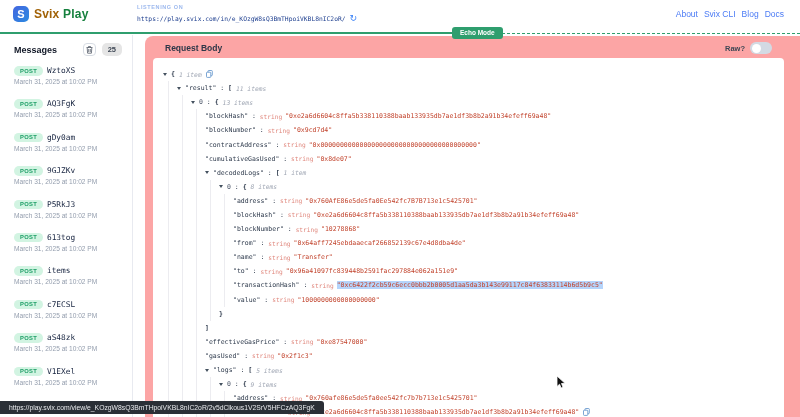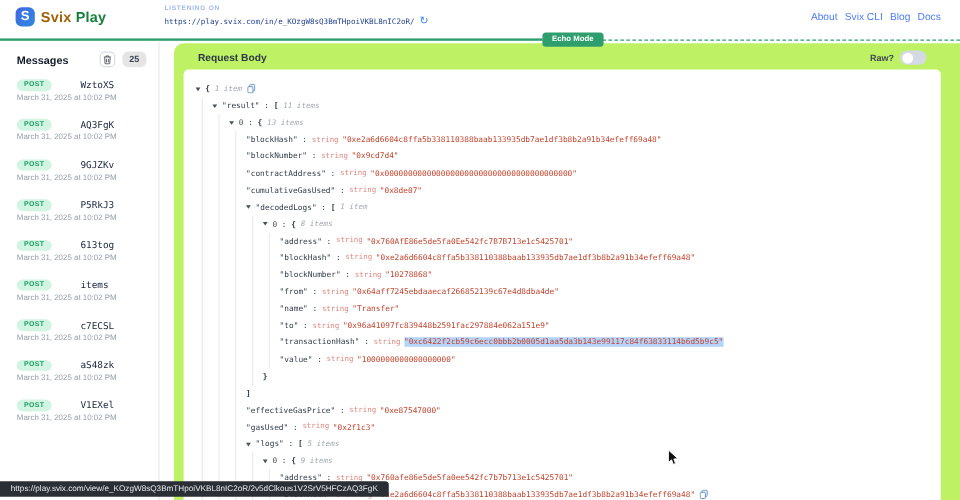--- a/index.html
+++ b/index.html
@@ -30,29 +30,29 @@
   
   .sidebar { position:absolute; left:0; top:35px; width:133px; height:382px; background:#fff;
     border-right:1px solid #e8eaf0; }
   .sb-head { display:flex; align-items:center; padding:8px 10px 6px 14px; }
   .sb-title { font-size:9px; font-weight:bold; color:#111827; flex:1; }
   .trash-btn { width:13px; height:13px; border:1px solid #d7dce3; border-radius:4px; background:#fff;
     display:flex; align-items:center; justify-content:center; margin-right:6px; }
   .count-badge { background:#e5e5e5; color:#3d4654; font-size:7.5px; font-weight:bold;
     padding:2px 6px; border-radius:5px; }
   .msg-item { padding:4px 14px 0; height:33.4px; cursor:pointer; }
-  .msg-line1 { display:flex; align-items:center; gap:24px; }
+  .msg-line1 { display:flex; align-items:flex-start; gap:4px; }
   .post-pill { background:#d2f4e2; color:#1d9e66; font-size:5.8px; font-weight:bold;
     padding:1.5px 6px 2px; border-radius:6px; letter-spacing:.3px; }
   .msg-id { font-family:"DejaVu Sans Mono", monospace; font-size:7.8px; color:#16233f; }
   .msg-ts { font-size:6.6px; color:#939dad; margin-top:2.5px; }
 
   
   .main-panel { position:absolute; left:145px; top:36px; width:655px; height:381px;
-    background:#bef264; border-radius:8px 0 0 0; }
+    background:#fca5a5; border-radius:8px 0 0 0; }
   .panel-title { position:absolute; left:20px; top:7px; font-size:8.5px; font-weight:bold; color:#2d3748; }
   .raw-wrap { position:absolute; right:28px; top:6px; display:flex; align-items:center; gap:5px; }
   .raw-label { font-size:7.5px; font-weight:bold; color:#3d4654; }
   .toggle { width:22px; height:12px; border-radius:6px; background:#d3dae3; position:relative; }
   .toggle .knob { position:absolute; left:1.5px; top:1.5px; width:9px; height:9px; border-radius:50%; background:#fff; }
 
   .json-card { position:absolute; left:8px; top:22px; width:631px; height:500px; background:#fff;
     border-radius:4px; overflow:hidden; }
   .jtree { padding:9px 10px; font-family:"DejaVu Sans Mono", monospace; font-size:6.5px; color:#2f3b4d; }
   .jrow { height:14.1px; display:flex; align-items:center; white-space:pre; }
@@ -118,20 +118,27 @@
         <div class="msg-line1">
           <span class="post-pill">POST</span>
           <span class="msg-id">WztoXS</span>
         </div>
         <div class="msg-ts">March 31, 2025 at 10:02 PM</div>
       </div>
       <div class="msg-item">
         <div class="msg-line1">
           <span class="post-pill">POST</span>
           <span class="msg-id">AQ3FgK</span>
+        </div>
+        <div class="msg-ts">March 31, 2025 at 10:02 PM</div>
+      </div>
+      <div class="msg-item">
+        <div class="msg-line1">
+          <span class="post-pill">POST</span>
+          <span class="msg-id">gDy0am</span>
         </div>
         <div class="msg-ts">March 31, 2025 at 10:02 PM</div>
       </div>
       <div class="msg-item">
         <div class="msg-line1">
           <span class="post-pill">POST</span>
           <span class="msg-id">9GJZKv</span>
         </div>
         <div class="msg-ts">March 31, 2025 at 10:02 PM</div>
       </div>

